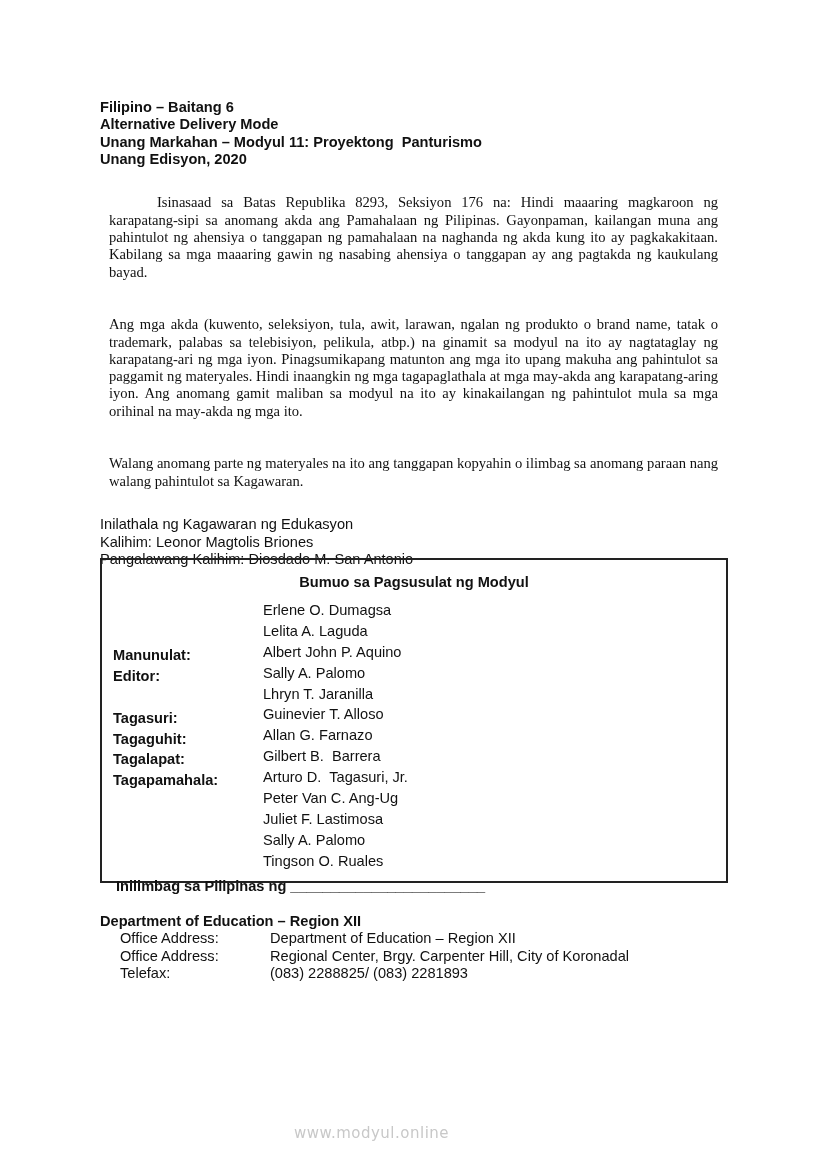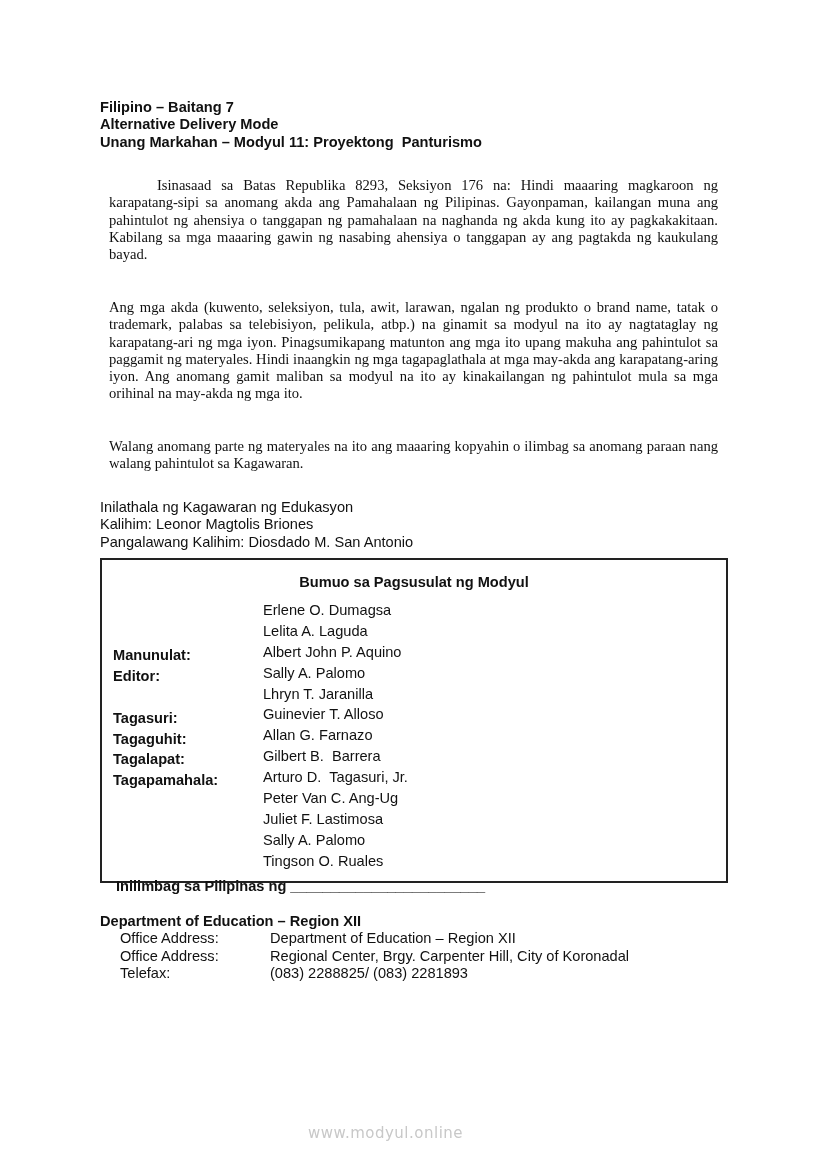--- a/index.html
+++ b/index.html
@@ -27,39 +27,40 @@
     .credit-role { width: 150px; font-weight: bold; margin-top: 45px; }
     .credit-name { white-space: pre; }
     .printed {
       position: absolute; left: 116px; top: 878px; font-weight: bold; white-space: pre;
     }
     .deped { position: absolute; left: 100px; top: 913px; }
     .deped-title { font-weight: bold; }
     .addr-row { display: flex; }
     .addr-label { width: 150px; margin-left: 20px; }
     .watermark {
-      position: absolute; top: 1125px; left: 18px; width: 735px; text-align: center;
+      position: absolute; top: 1125px; left: 4px; width: 735px; text-align: center;
       color: #c8c8c8; font-family: "DejaVu Sans", sans-serif; font-size: 15px; letter-spacing: 0.5px;
     }
   </style>
 </head>
 <body>
 
 <div class="page">
   <div class="title-block">
-    <div>Filipino – Baitang 7</div>
+    <div>Filipino – Baitang 6</div>
     <div>Alternative Delivery Mode</div>
     <div>Unang Markahan – Modyul 11: Proyektong  Panturismo</div>
+    <div>Unang Edisyon, 2020</div>
   </div>
   <div class="gap"></div>
   <p class="indent">Isinasaad sa Batas Republika 8293, Seksiyon 176 na: Hindi maaaring magkaroon ng karapatang-sipi sa anomang akda ang Pamahalaan ng Pilipinas. Gayonpaman, kailangan muna ang pahintulot ng ahensiya o tanggapan ng pamahalaan na naghanda ng akda kung ito ay pagkakakitaan. Kabilang sa mga maaaring gawin ng nasabing ahensiya o tanggapan ay ang pagtakda ng kaukulang bayad.</p>
   <div class="gap"></div>
   <p>Ang mga akda (kuwento, seleksiyon, tula, awit, larawan, ngalan ng produkto o brand name, tatak o trademark, palabas sa telebisiyon, pelikula, atbp.) na ginamit sa modyul na ito ay nagtataglay ng karapatang-ari ng mga iyon. Pinagsumikapang matunton ang mga ito upang makuha ang pahintulot sa paggamit ng materyales. Hindi inaangkin ng mga tagapaglathala at mga may-akda ang karapatang-aring iyon. Ang anomang gamit maliban sa modyul na ito ay kinakailangan ng pahintulot mula sa mga orihinal na may-akda ng mga ito.</p>
   <div class="gap"></div>
-  <p>Walang anomang parte ng materyales na ito ang maaaring kopyahin o ilimbag sa anomang paraan nang walang pahintulot sa Kagawaran.</p>
+  <p>Walang anomang parte ng materyales na ito ang tanggapan kopyahin o ilimbag sa anomang paraan nang walang pahintulot sa Kagawaran.</p>
   <div class="gap"></div>
   <div class="pub-block">
     <div>Inilathala ng Kagawaran ng Edukasyon</div>
     <div>Kalihim: Leonor Magtolis Briones</div>
     <div>Pangalawang Kalihim: Diosdado M. San Antonio</div>
   </div>
 </div>
 
 <div class="credits-box">
   <div class="credits-title">Bumuo sa Pagsusulat ng Modyul</div>

